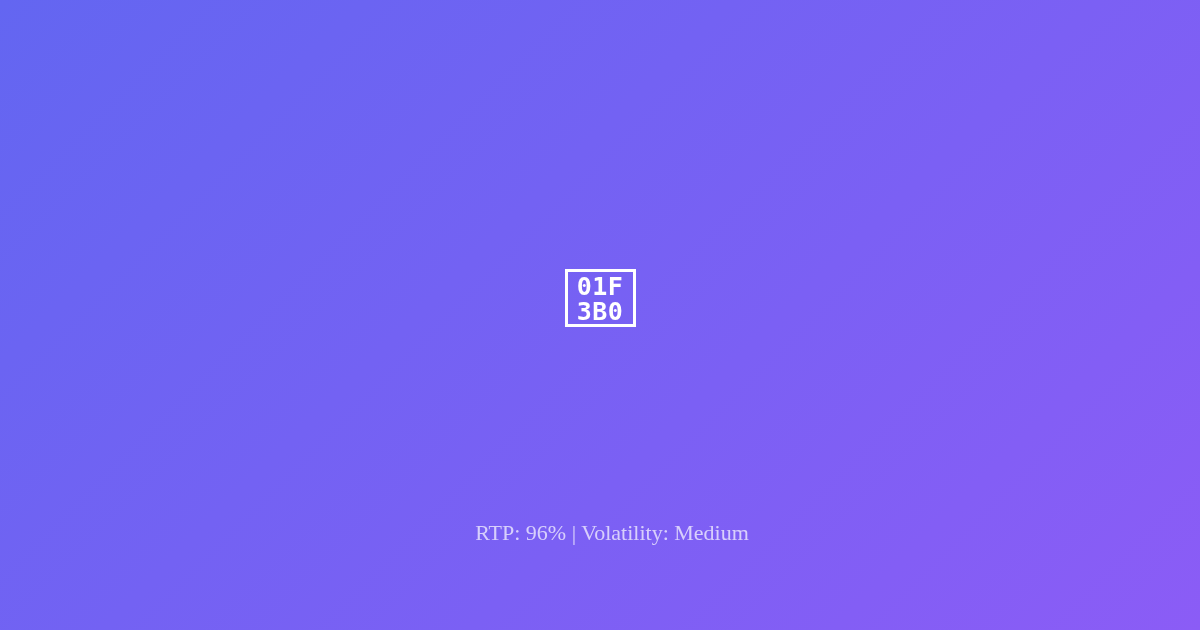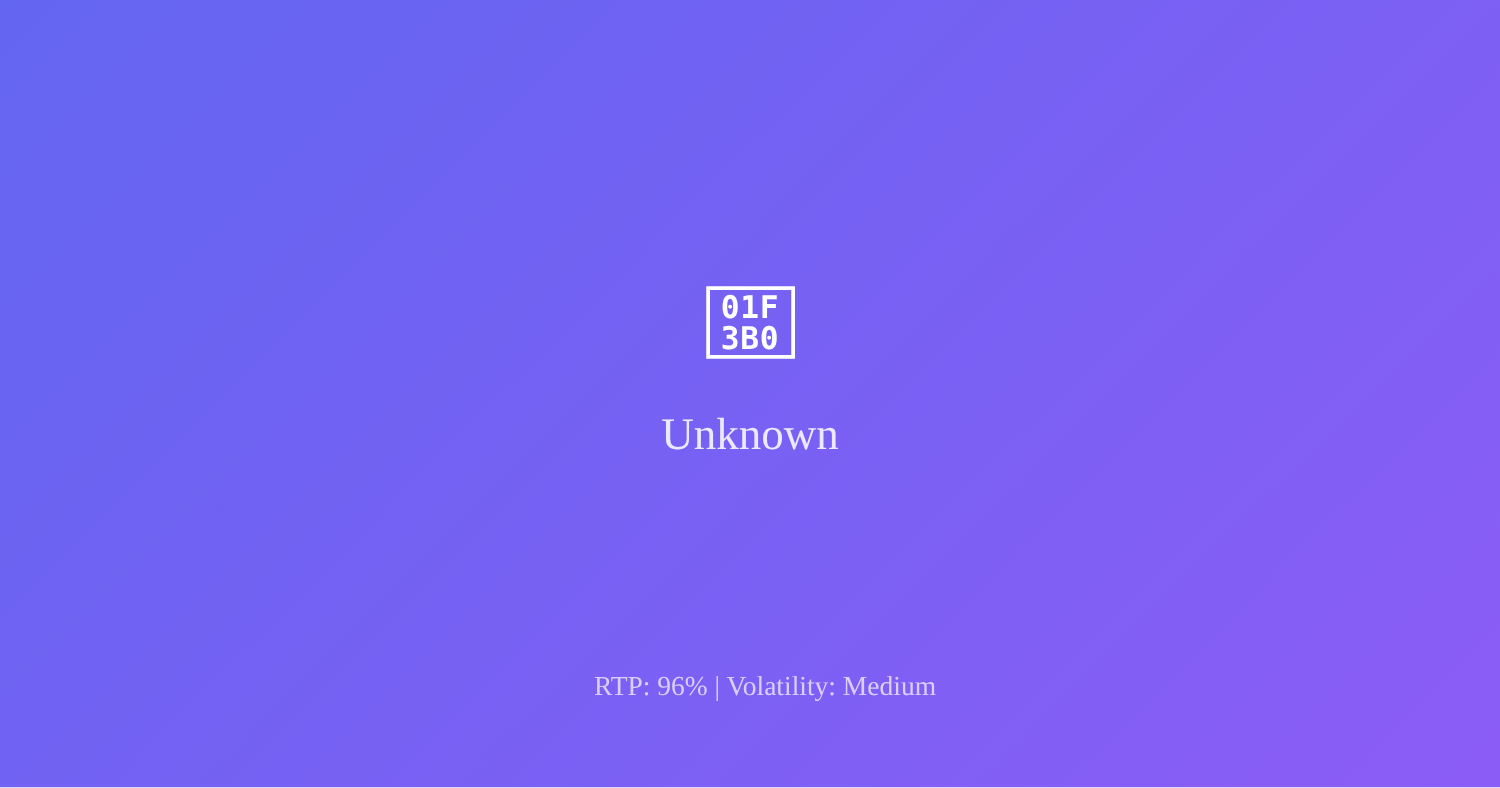--- a/index.html
+++ b/index.html
@@ -88,21 +88,21 @@
     line-height: 1.1;
     color: rgba(255, 255, 255, 0.86);
   }
 
   
   .meta-line {
     position: absolute;
     left: 0;
     right: 0;
     bottom: 68px;
-    margin: 0;
+    margin: 16px;
     font-size: 22px;
     font-weight: 400;
     line-height: 1.2;
     color: rgba(255, 255, 255, 0.70);
     padding-left: 24px;
   }
 </style>
 </head>
 <body>
 
@@ -113,19 +113,18 @@
     <div class="title-row">
 
       <span class="tofu-glyph">
         <span class="hex-row">01F</span>
         <span class="hex-row">3B0</span>
       </span>
 
 
     </div>
 
-    <p class="provider">Unknown</p>
 
   </div>
 
   <p class="meta-line">RTP: 96% | Volatility: Medium</p>
 
 </div>
 
 </body></html>

